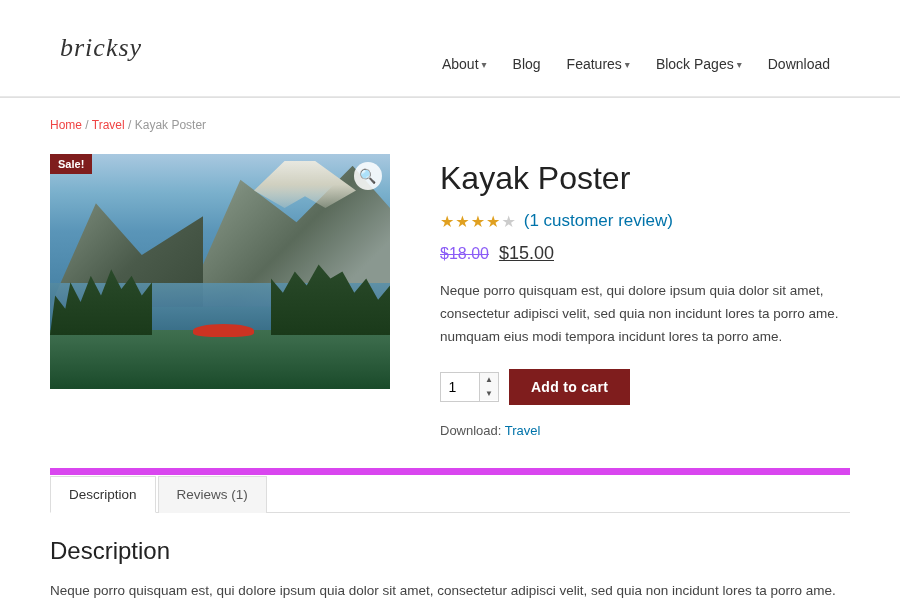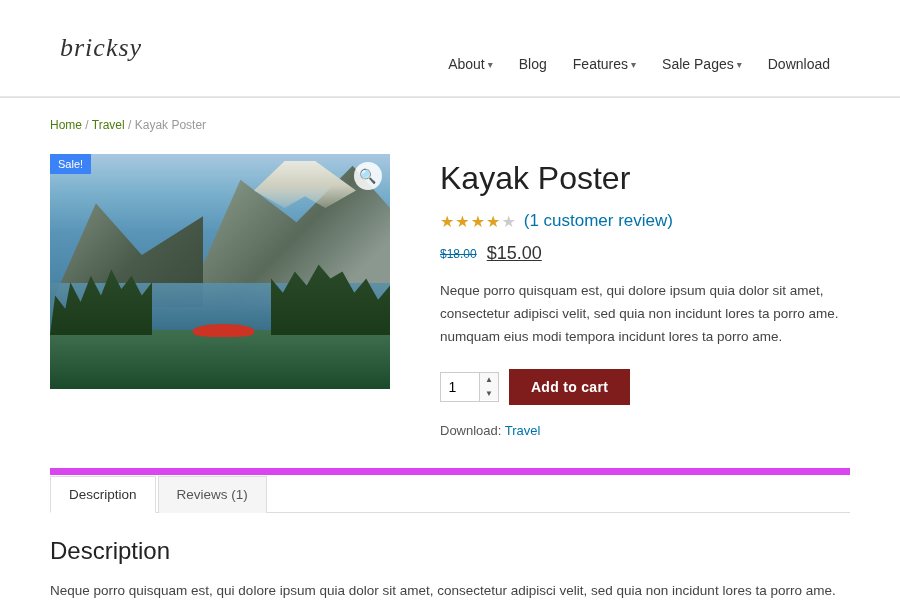--- a/index.html
+++ b/index.html
@@ -13,29 +13,29 @@
     .nav-chevron { font-size: 10px; color: #666; }
 
     
     .header-divider { height: 1px; background: #e0e0e0; }
 
     
     .main { max-width: 860px; margin: 0 auto; padding: 20px 30px 30px; }
 
     
     .breadcrumb { font-size: 12px; color: #666; margin-bottom: 22px; }
-    .breadcrumb a { color: #4d7c0f; text-decoration: none; }
+    .breadcrumb a { color: #ef4444; text-decoration: none; }
     .breadcrumb span { color: #999; }
 
     
     .product-section { display: flex; gap: 50px; margin-bottom: 30px; }
 
     
     .product-image-wrap { position: relative; flex-shrink: 0; width: 340px; height: 235px; }
-    .sale-badge { position: absolute; top: 0; left: 0; background: #3b82f6; color: #fff; font-size: 11px; font-weight: 400; padding: 4px 8px; z-index: 2; }
+    .sale-badge { position: absolute; top: 0; left: 0; background: #7f1d1d; color: #fff; font-size: 11px; font-weight: 700; padding: 4px 8px; z-index: 2; }
     .zoom-icon { position: absolute; top: 8px; right: 8px; background: rgba(255,255,255,0.85); border-radius: 50%; width: 28px; height: 28px; display: flex; align-items: center; justify-content: center; cursor: pointer; font-size: 14px; color: #444; z-index: 2; }
     .product-image { width: 340px; height: 235px; background: linear-gradient(180deg, #7ab3d4 0%, #5a9ec0 20%, #3a7a9c 35%, #2d6b85 45%, #1a4a5e 55%, #2d5a3a 65%, #1a3a22 75%, #3a7a3a 82%, #4a8a4a 88%, #5a9a5a 92%, #6aaa5a 95%); border-radius: 0; overflow: hidden; position: relative; }
     
     .product-image::before {
       content: '';
       position: absolute;
       top: 0; left: 0; right: 0;
       height: 55%;
       background: linear-gradient(180deg, #a8c8e0 0%, #7ab0cc 30%, #5a95b8 60%, #4a85a8 100%);
     }
@@ -61,21 +61,21 @@
 
     
     .rating-row { display: flex; align-items: center; gap: 8px; margin-bottom: 12px; }
     .stars { display: flex; gap: 1px; }
     .star { font-size: 16px; color: #e0a020; }
     .star-empty { font-size: 16px; color: #ccc; }
     .review-link { font-size: 17px; color: #0073aa; text-decoration: none; }
 
     
     .price-row { display: flex; align-items: center; gap: 10px; margin-bottom: 16px; }
-    .price-old { font-size: 12px; color: #0369a1; text-decoration: line-through; }
+    .price-old { font-size: 16px; color: #8b5cf6; text-decoration: line-through; }
     .price-new { font-size: 18px; color: #333; font-weight: 500; text-decoration: underline; text-align: right; }
 
     
     .product-desc { font-size: 13.5px; color: #444; line-height: 1.7; margin-bottom: 20px; }
 
     
     .cart-row { display: flex; align-items: center; gap: 10px; margin-bottom: 18px; }
     .qty-wrapper { display: flex; border: 1px solid #ccc; }
     .qty-num { width: 38px; border: none; outline: none; text-align: center; font-size: 14px; padding: 6px 2px; }
     .qty-btns { display: flex; flex-direction: column; border-left: 1px solid #ccc; }
@@ -107,21 +107,21 @@
       <span class="nav-chevron">▾</span>
     </a>
     <a class="nav-item">
       <span>Blog</span>
     </a>
     <a class="nav-item">
       <span>Features</span>
       <span class="nav-chevron">▾</span>
     </a>
     <a class="nav-item">
-      <span>Sale Pages</span>
+      <span>Block Pages</span>
       <span class="nav-chevron">▾</span>
     </a>
     <a class="nav-item">
       <span>Download</span>
     </a>
   </nav>
 </header>
 <div class="header-divider"></div>
 
 <div class="main">

